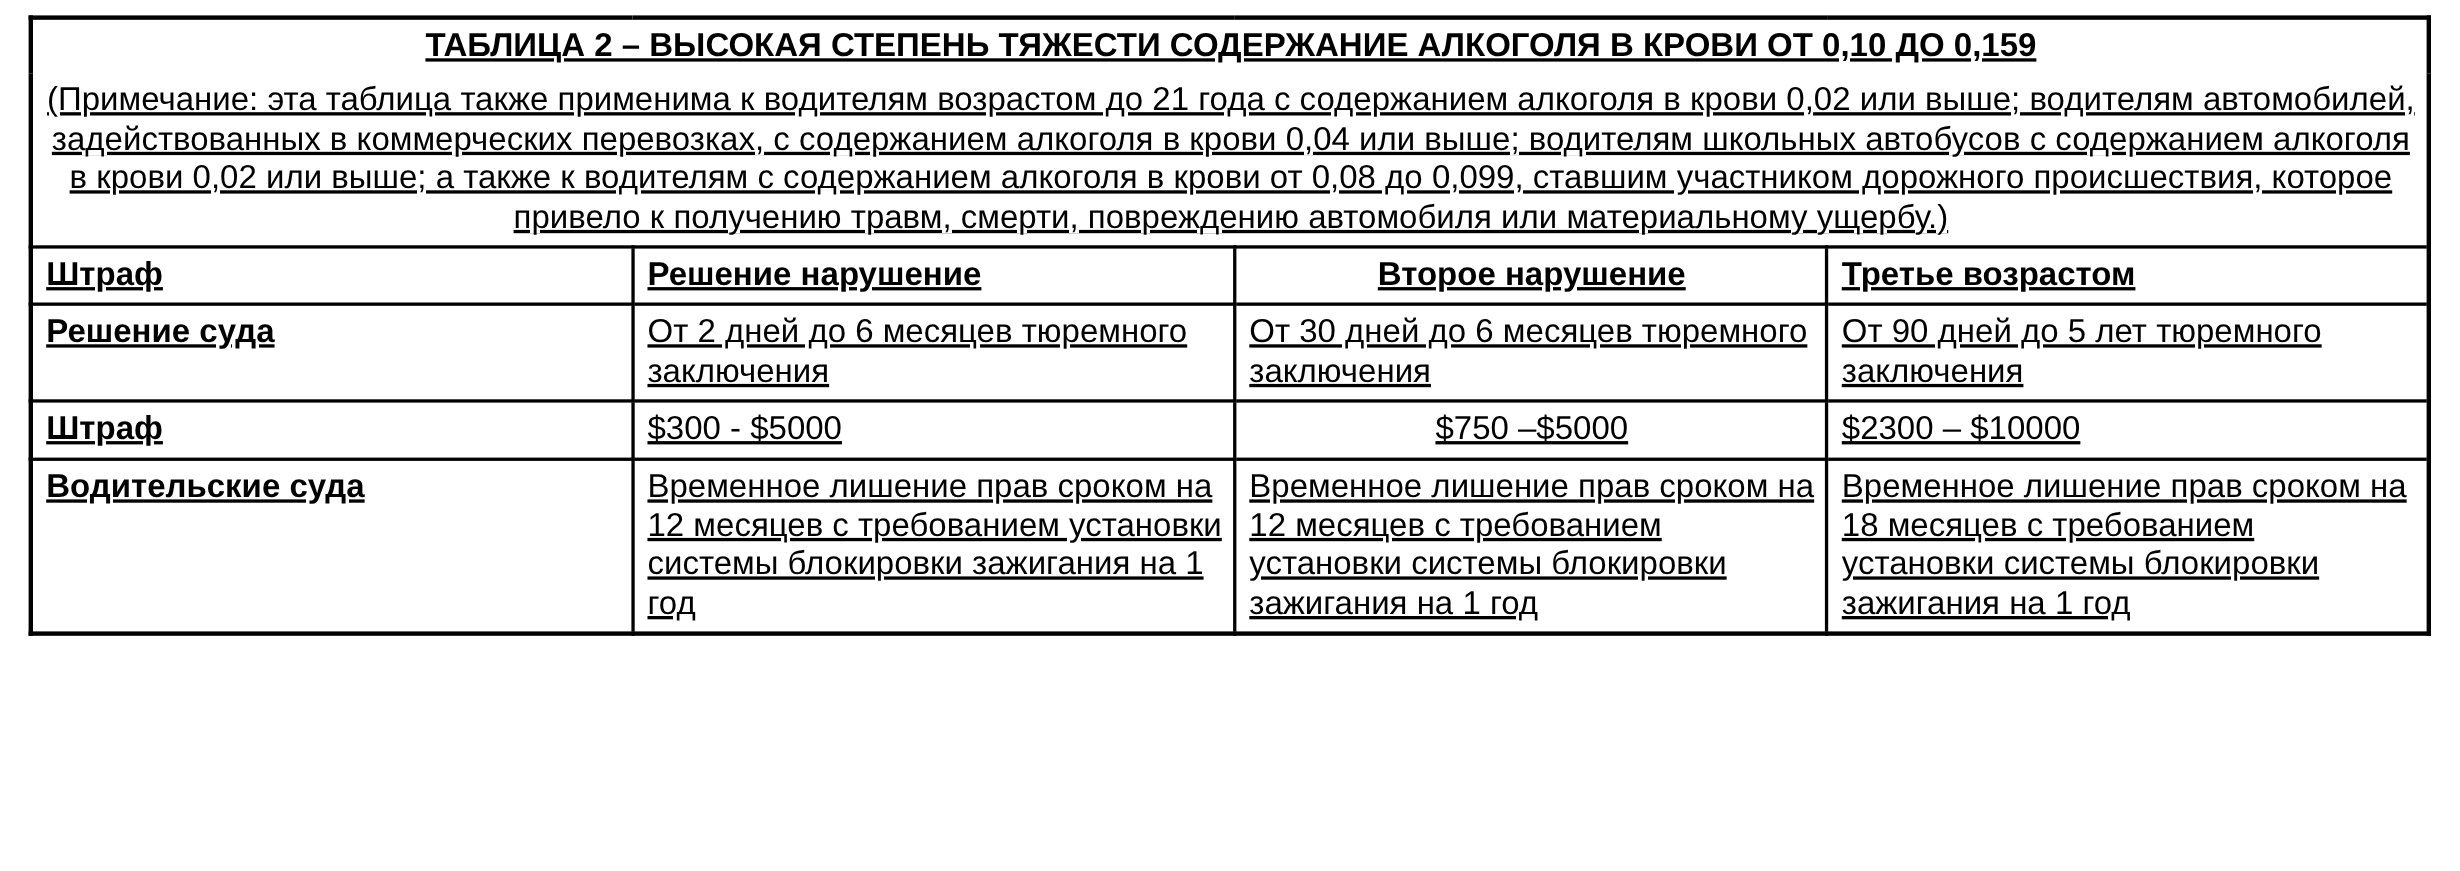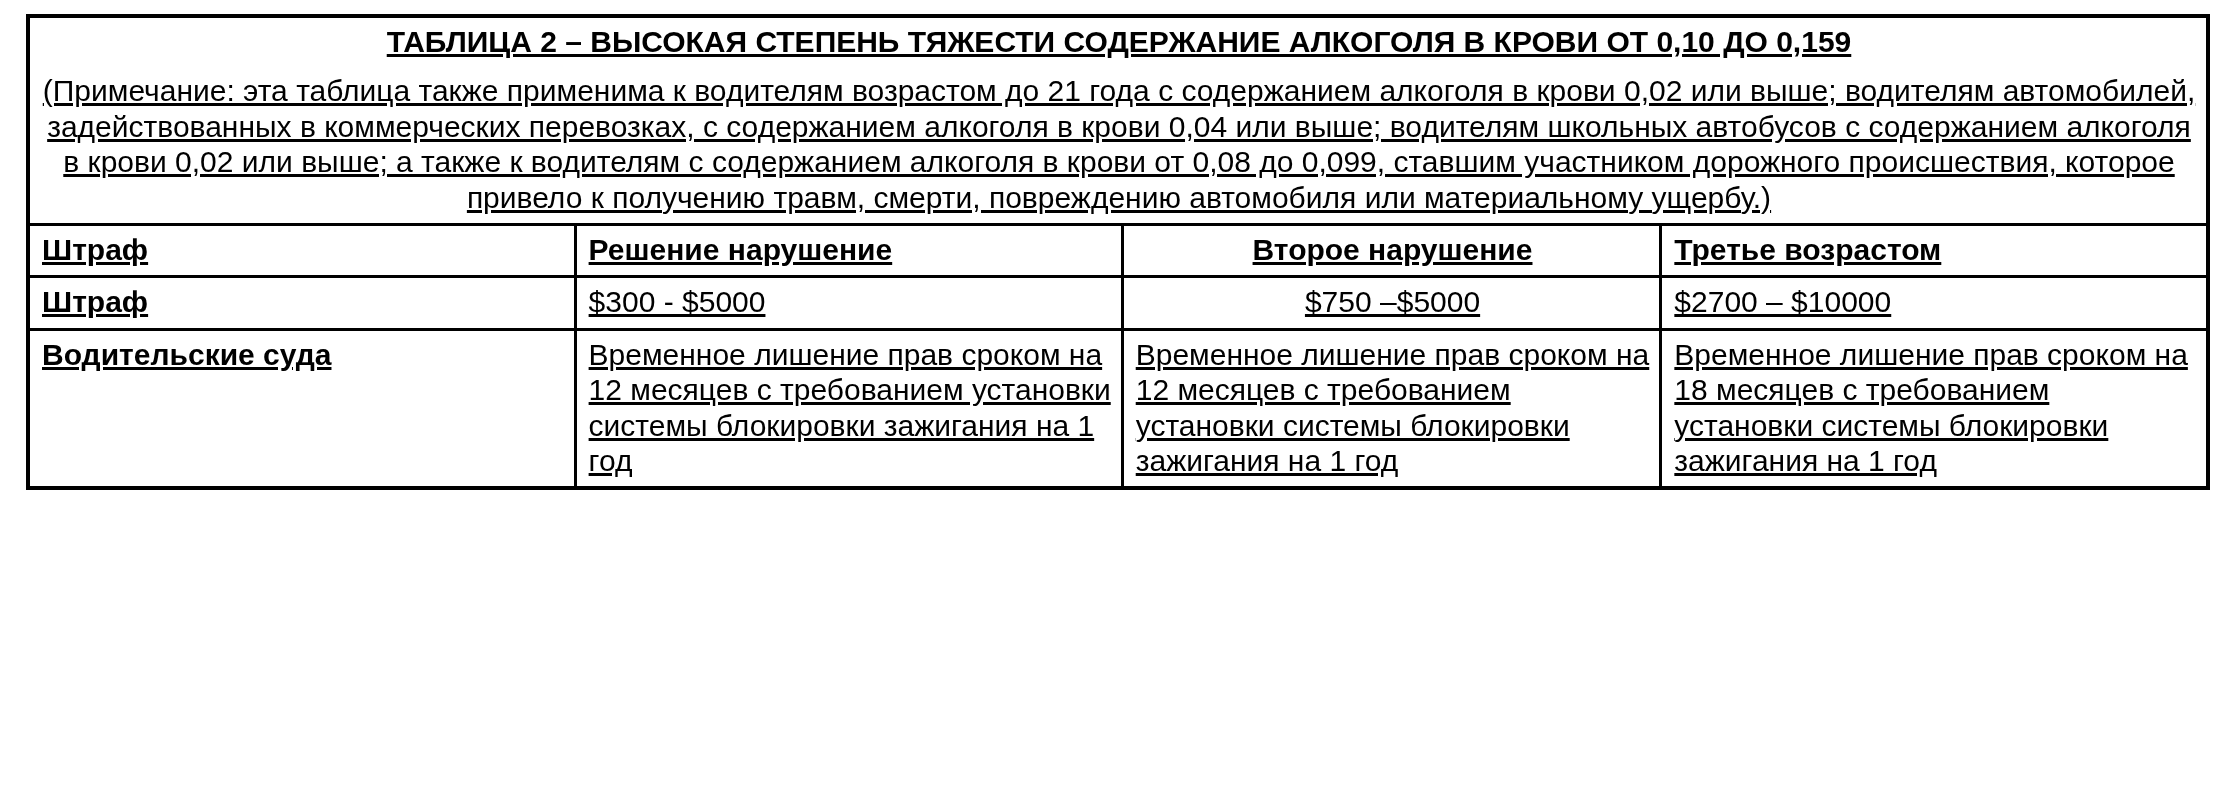--- a/index.html
+++ b/index.html
@@ -91,24 +91,30 @@
       <tr>
         <td class="note-cell" colspan="4">(Примечание: эта таблица также применима к водителям возрастом до 21 года с содержанием алкоголя в крови 0,02 или выше; водителям автомобилей, задействованных в коммерческих перевозках, с содержанием алкоголя в крови 0,04 или выше; водителям школьных автобусов с содержанием алкоголя в крови 0,02 или выше; а также к водителям с содержанием алкоголя в крови от 0,08 до 0,099, ставшим участником дорожного происшествия, которое привело к получению травм, смерти, повреждению автомобиля или материальному ущербу.)</td>
       </tr>
       <tr class="header-row">
         <td>Штраф</td>
         <td>Решение нарушение</td>
         <td class="center-text">Второе нарушение</td>
         <td>Третье возрастом</td>
       </tr>
       <tr>
+        <td class="row-label cell-tall">Решение суда</td>
+        <td class="cell-tall">От 2 дней до 6 месяцев тюремного заключения</td>
+        <td class="cell-tall">От 30 дней до 6 месяцев тюремного заключения</td>
+        <td class="cell-tall">От 90 дней до 5 лет тюремного заключения</td>
+      </tr>
+      <tr>
         <td class="row-label">Штраф</td>
         <td>$300  - $5000</td>
         <td class="center-text">$750 –$5000</td>
-        <td>$2700 – $10000</td>
+        <td>$2300 – $10000</td>
       </tr>
       <tr>
         <td class="row-label label-mid">Водительские суда</td>
         <td class="cell-tall">Временное лишение прав сроком на 12 месяцев с требованием установки системы блокировки зажигания на 1 год</td>
         <td class="cell-tall">Временное лишение прав сроком на 12 месяцев с требованием установки системы блокировки зажигания на 1 год</td>
         <td class="cell-tall">Временное лишение прав сроком на 18 месяцев с требованием установки системы блокировки зажигания на 1 год</td>
       </tr>
     </tbody>
   </table>
 </div>

